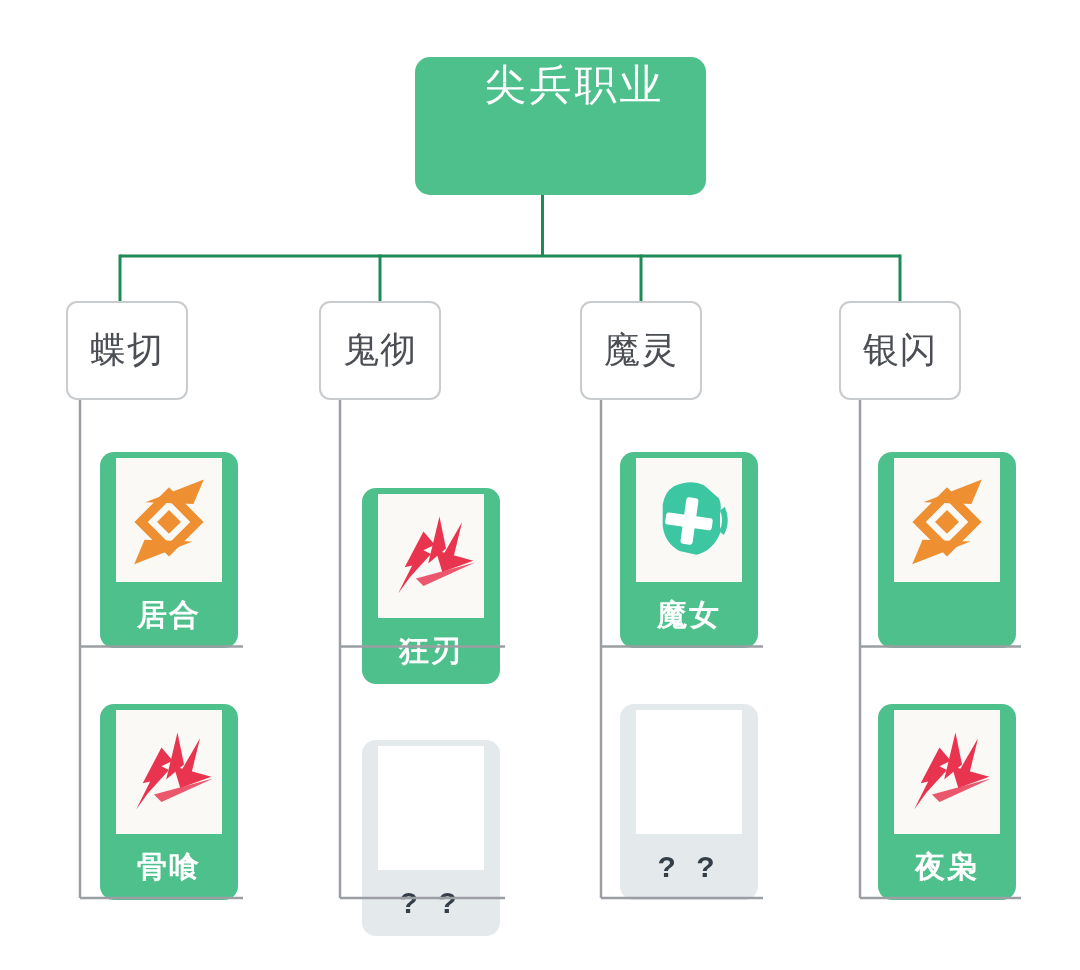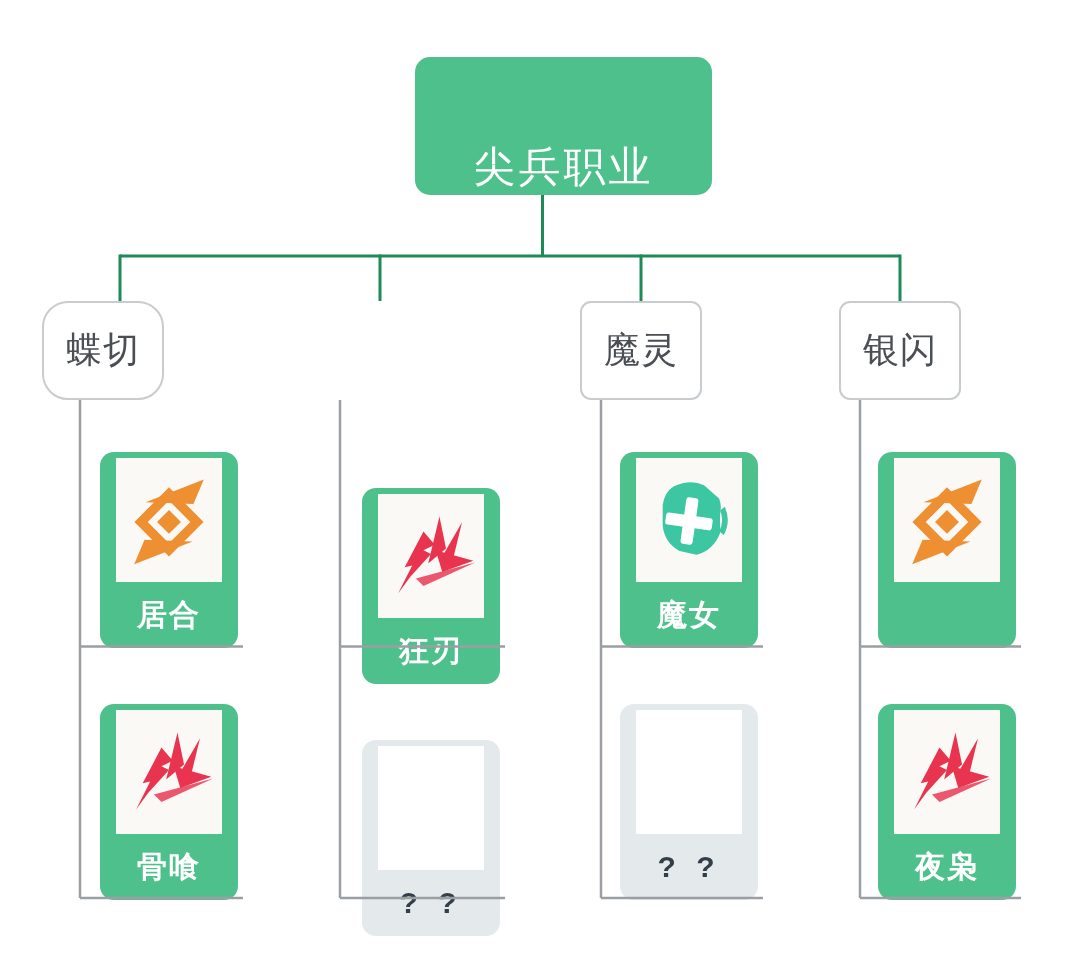--- a/index.html
+++ b/index.html
@@ -13,35 +13,35 @@
     --icon-orange:#ee8f31;
     --icon-red:#e8344f;
     --icon-teal:#3cc7a2;
   }
   html,body{margin:0;padding:0;background:#fff;}
   body{font-family:"Liberation Sans","DejaVu Sans",sans-serif;}
   .stage{position:relative;width:1080px;height:970px;background:#fff;overflow:hidden;}
 
   
   .root-node{
-    position:absolute;left:415px;top:57px;width:297px;height:138px;
+    position:absolute;left:415px;top:57px;width:263px;height:138px;
     background:var(--node-green);border-radius:15px;
-    display:flex;align-items:flex-end;justify-content:center;
-    color:#fff;font-size:42px;letter-spacing:3px;
+    display:flex;align-items:flex-start;justify-content:center;
+    color:#fff;font-size:42px;letter-spacing:3px;padding-left:28px;
   }
 
   
   .branch-node{
     position:absolute;top:301px;width:122px;height:99px;
     background:#fff;border:2px solid var(--branch-border);border-radius:11px;
     box-sizing:border-box;
     display:flex;align-items:center;justify-content:center;
     color:var(--branch-text);font-size:36px;letter-spacing:1px;
   }
-  .branch-1{left:42px;border-radius:26px;} .branch-2{left:319px;} .branch-3{left:580px;} .branch-4{left:839px;}
+  .branch-1{left:66px;} .branch-2{left:319px;} .branch-3{left:580px;} .branch-4{left:839px;}
 
   
   .card{
     position:absolute;width:138px;height:196px;border-radius:14px;
     background:var(--node-green);box-sizing:border-box;
   }
   .card.unknown{background:var(--unknown-bg);}
   .row1{top:452px;} .row2{top:704px;}
   .col1{left:100px;} .col2{left:362px;margin-top:36px;} .col3{left:620px;text-align:right;} .col4{left:878px;}
   .thumb{
@@ -64,20 +64,23 @@
 <body>
 
 <div class="stage">
 
   <div class="root-node">
     <span>尖兵职业</span>
   </div>
 
   <div class="branch-node branch-1">
     <span>蝶切</span>
+  </div>
+  <div class="branch-node branch-2">
+    <span>鬼彻</span>
   </div>
   <div class="branch-node branch-4">
     <span>银闪</span>
   </div>
   <div class="branch-node branch-3">
     <span>魔灵</span>
   </div>
 
   <div class="card row1 col1">
     <div class="thumb">

